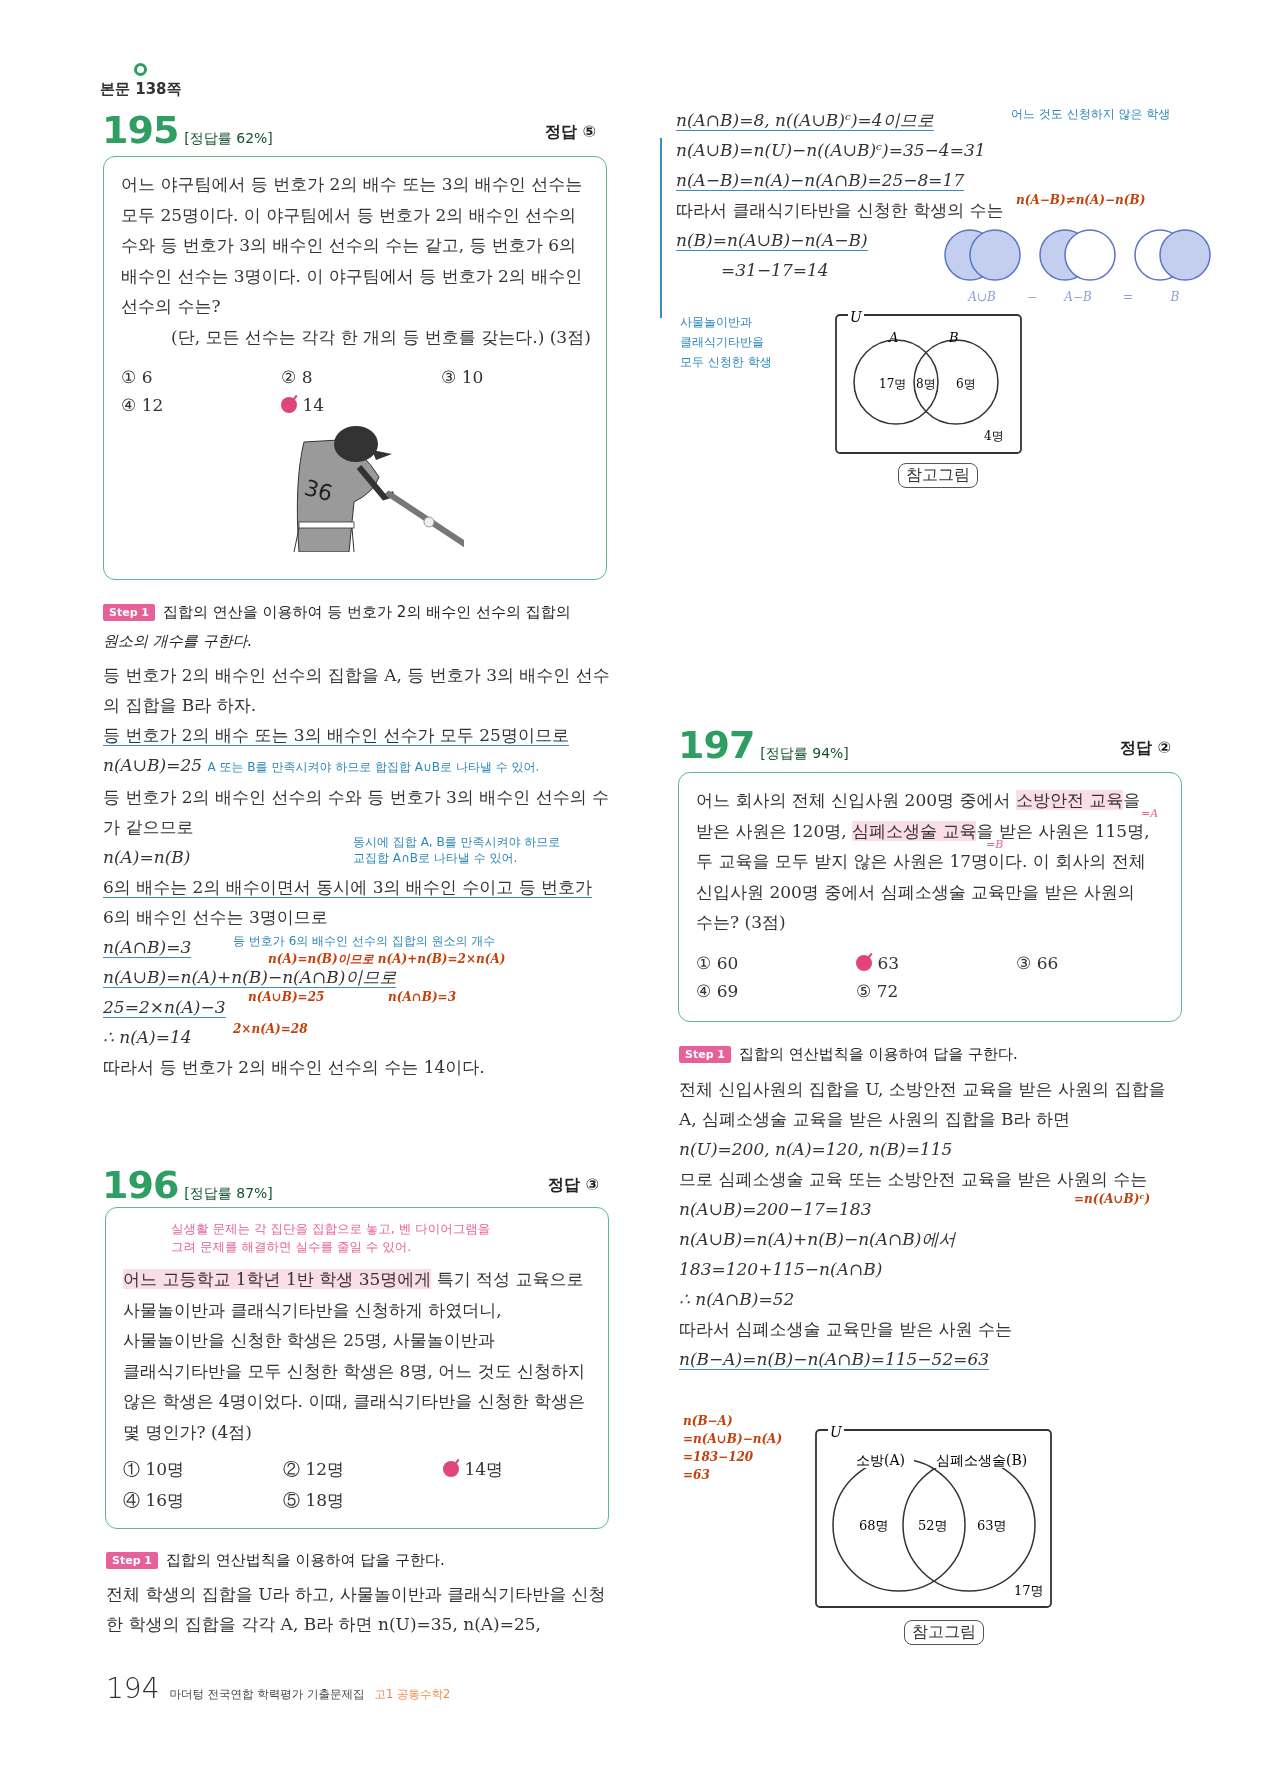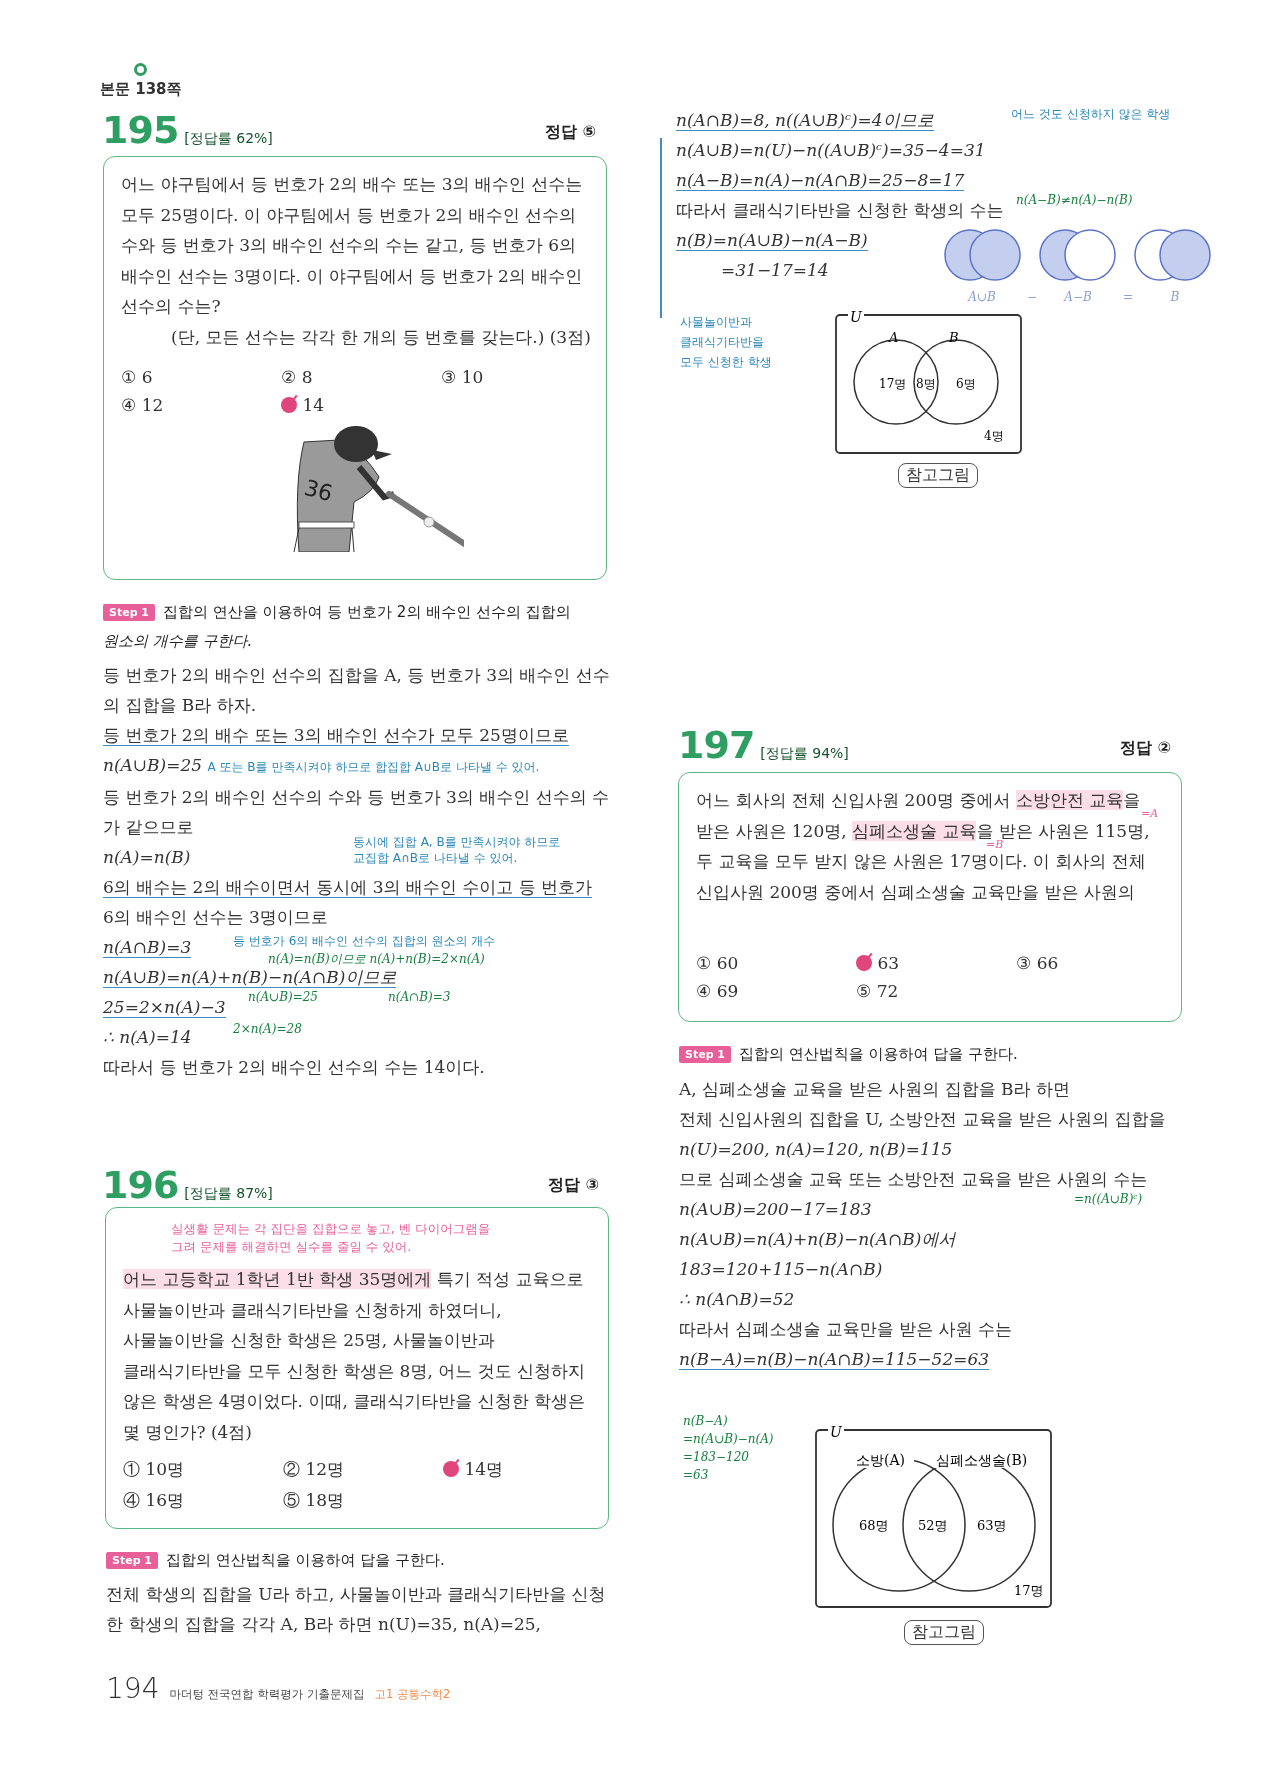--- a/index.html
+++ b/index.html
@@ -14,21 +14,21 @@
   .pbox { border: 1.5px solid #5cb884; border-radius: 12px; background: #fff; }
   .ptext { font-size: 17px; line-height: 30.5px; color: #333; }
   .choices { display: grid; grid-template-columns: 160px 160px 160px; row-gap: 8px; font-size: 17px; color: #333; }
   .check { display: inline-block; width: 16px; height: 16px; border-radius: 50%; background: #e0457b; vertical-align: -2px; position: relative; }
   .check::after { content: ""; position: absolute; left: 4px; top: -2px; width: 10px; height: 5px; border-left: 2.5px solid #e0457b; border-bottom: 2.5px solid #e0457b; transform: rotate(-50deg); }
   .step { display: flex; align-items: center; gap: 8px; font-family: "DejaVu Sans", sans-serif; font-size: 15px; color: #222; }
   .badge { background: #e8609a; color: #fff; font-size: 11px; font-weight: bold; padding: 2px 6px; border-radius: 2px; font-family: "DejaVu Sans", sans-serif; }
   .sol { font-size: 17px; line-height: 30px; color: #333; }
   .math { font-style: italic; }
   .note { font-family: "DejaVu Sans", sans-serif; font-size: 12px; color: #2a86b8; }
-  .note-m { font-size: 12px; color: #15803d; font-style: italic; }
+  .note-m { font-size: 12px; color: #c2410c; font-style: italic; font-weight: bold; }
   .pinknote { font-family: "DejaVu Sans", sans-serif; font-size: 12.5px; color: #e8609a; line-height: 18px; }
   .ul { border-bottom: 1.5px solid #3a8fc0; }
   .hl { background: #fbdde8; }
   .tag { border: 1.3px solid #555; border-radius: 8px; font-family: "DejaVu Sans", sans-serif; font-size: 16px; padding: 1px 7px; color: #333; }
   .footer-num { font-family: "DejaVu Sans", sans-serif; font-size: 28px; color: #333; font-weight: 300; }
   .footer-txt { font-family: "DejaVu Sans", sans-serif; font-size: 11.5px; color: #444; }
   .footer-sub { font-family: "DejaVu Sans", sans-serif; font-size: 11.5px; color: #f08a4b; }
   .line { position: absolute; background: #3a8fc0; }
 </style>
 </head>
@@ -206,37 +206,38 @@
 <div class="abs answer" style="left:1120px; top:738px;">정답 ②</div>
 
 <div class="abs pbox" style="left:678px; top:772px; width:504px; height:250px;">
   <div class="ptext" style="position:absolute; left:17px; top:12px;">
     <div style="position:relative;"><span>어느 회사의 전체 신입사원 200명 중에서 </span><span class="hl">소방안전 교육</span><span>을</span>
       <span style="position:absolute; left:445px; top:14px; font-size:11px; color:#e8609a; font-style:italic;">=A</span></div>
     <div style="position:relative;"><span>받은 사원은 120명, </span><span class="hl">심폐소생술 교육</span><span>을 받은 사원은 115명,</span>
       <span style="position:absolute; left:290px; top:14px; font-size:11px; color:#e8609a; font-style:italic;">=B</span></div>
     <div>두 교육을 모두 받지 않은 사원은 17명이다. 이 회사의 전체</div>
     <div>신입사원 200명 중에서 심폐소생술 교육만을 받은 사원의</div>
+    <div>수는? (3점)</div>
   </div>
   <div class="choices" style="position:absolute; left:17px; top:180px;">
     <span>① 60</span>
     <span><span class="check"></span> <span>63</span></span>
     <span>③ 66</span>
     <span>④ 69</span>
     <span>⑤ 72</span>
   </div>
 </div>
 
 <div class="abs step" style="left:679px; top:1045px;">
   <span class="badge">Step 1</span>
   <span>집합의 연산법칙을 이용하여 답을 구한다.</span>
 </div>
 <div class="abs sol" style="left:679px; top:1074px; width:560px;">
+  <div>전체 신입사원의 집합을 U, 소방안전 교육을 받은 사원의 집합을</div>
   <div>A, 심폐소생술 교육을 받은 사원의 집합을 B라 하면</div>
-  <div>전체 신입사원의 집합을 U, 소방안전 교육을 받은 사원의 집합을</div>
   <div class="math">n(U)=200, n(A)=120, n(B)=115</div>
   <div style="position:relative;"><span>므로 심폐소생술 교육 또는 소방안전 교육을 받은 사원의 수는</span>
     <span class="note-m" style="position:absolute; left:395px; top:20px;">=n((A∪B)ᶜ)</span></div>
   <div class="math">n(A∪B)=200−17=183</div>
   <div class="math">n(A∪B)=n(A)+n(B)−n(A∩B)에서</div>
   <div class="math">183=120+115−n(A∩B)</div>
   <div class="math">∴ n(A∩B)=52</div>
   <div>따라서 심폐소생술 교육만을 받은 사원 수는</div>
   <div><span class="math ul">n(B−A)=n(B)−n(A∩B)=115−52=63</span></div>
 </div>

